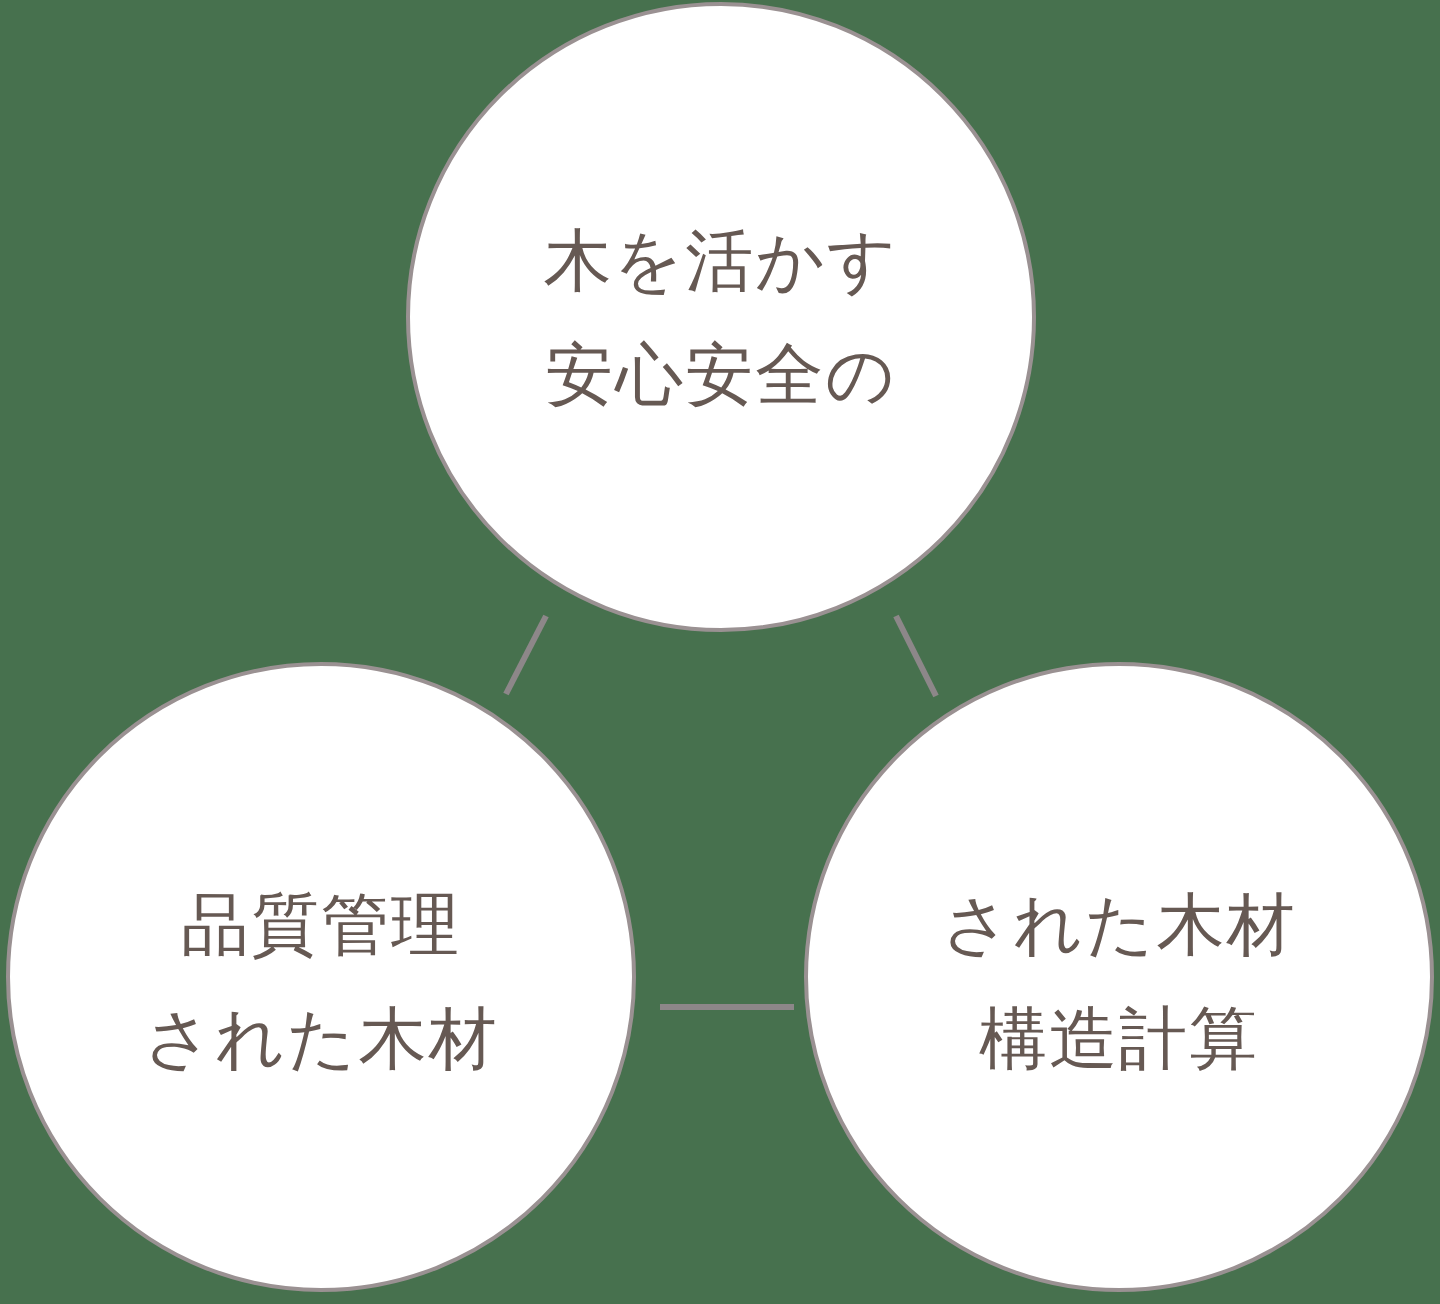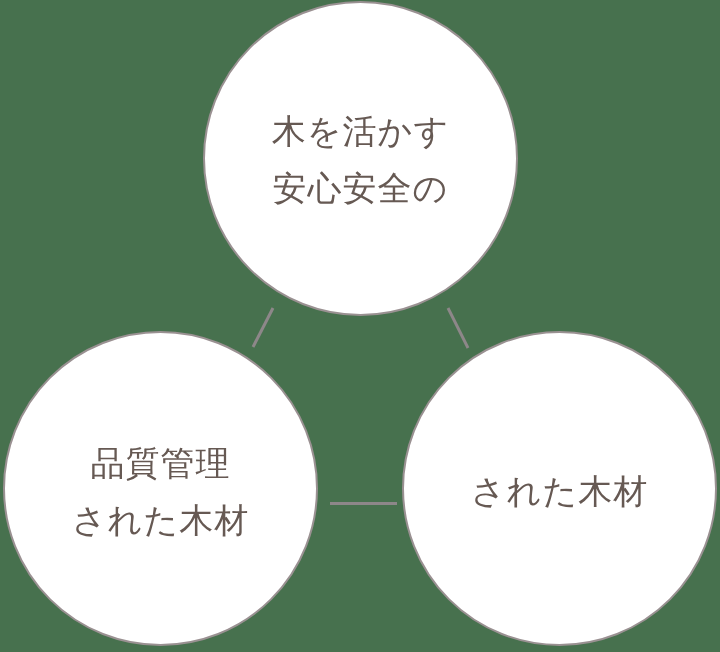--- a/index.html
+++ b/index.html
@@ -80,16 +80,17 @@
   <div class="circle circle-bleft">
     <div class="circle-text">
       <div>品質管理</div>
       <div>された木材</div>
     </div>
   </div>
 
   <div class="circle circle-bright">
     <div class="circle-text">
       <div>された木材</div>
+      <div>構造計算</div>
     </div>
   </div>
 
 </div>
 
 </body></html>

